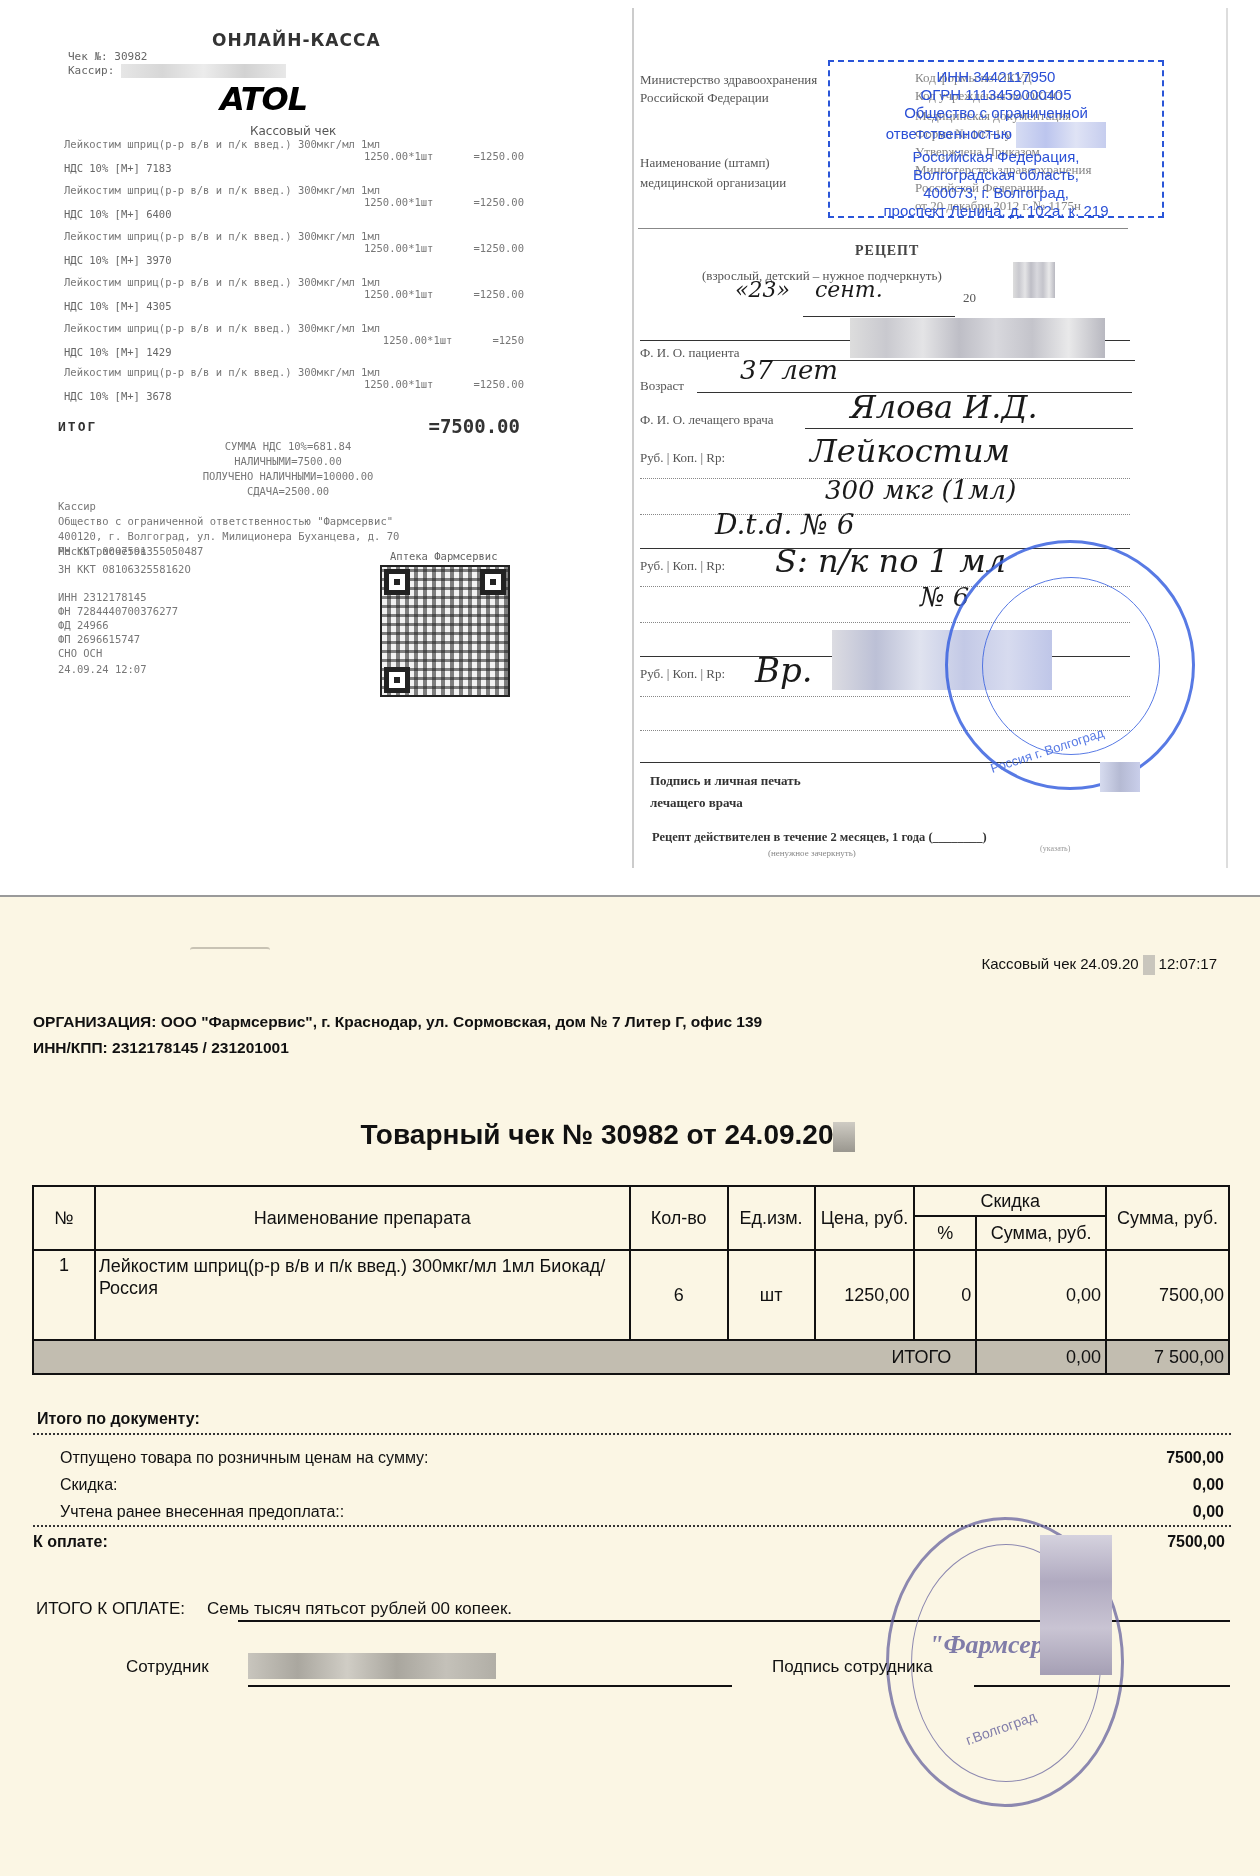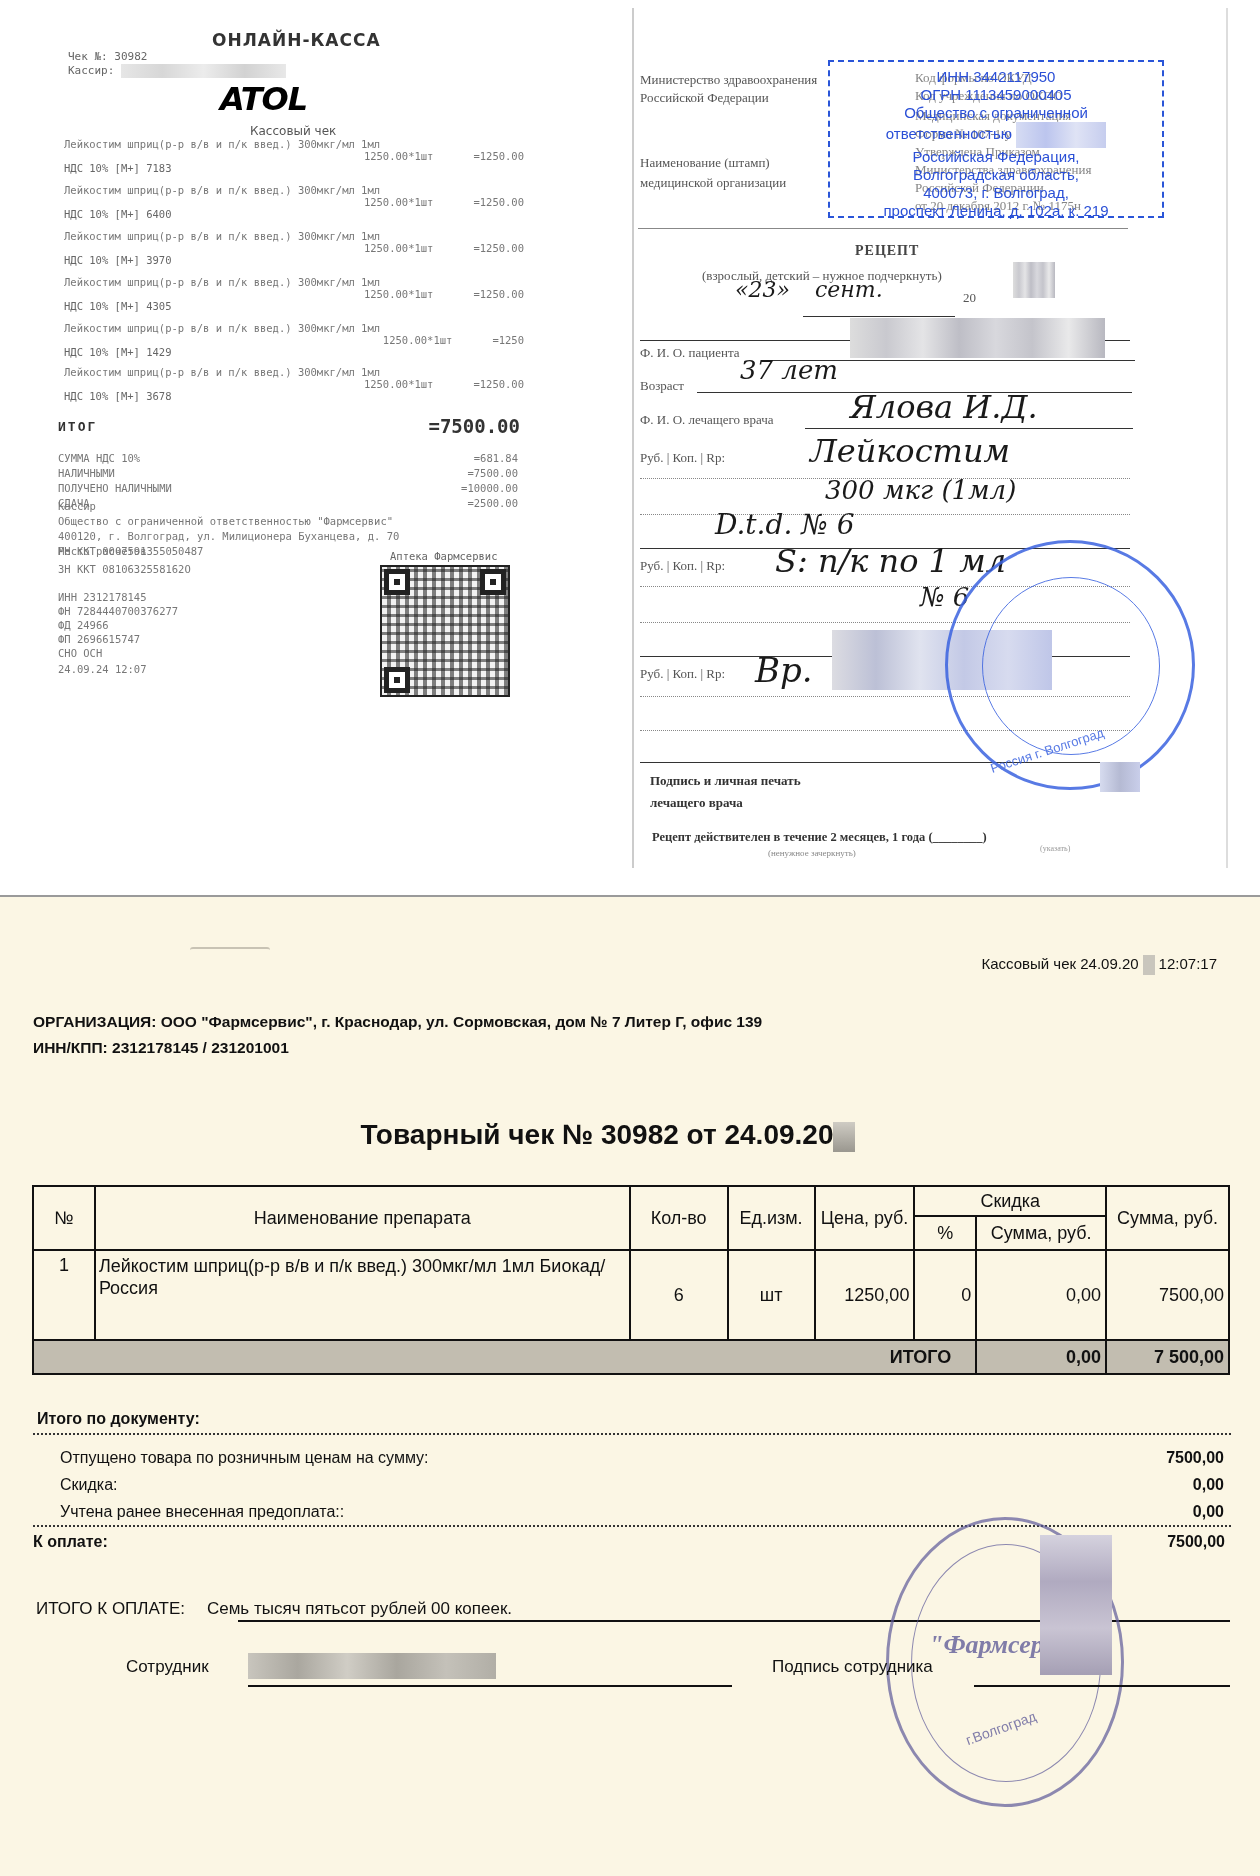--- a/index.html
+++ b/index.html
@@ -12,21 +12,21 @@
   .receipt .blur { display: inline-block; width: 165px; height: 14px; background: linear-gradient(90deg,#e6e6e6,#d7d7d7,#ececec,#d2d2d2,#e8e8e8); vertical-align: middle; }
   .receipt .logo { position: absolute; left: 220px; top: 80px; font-family: "DejaVu Sans", sans-serif; font-weight: bold; font-size: 32px; letter-spacing: -1px; color: #000000; font-style: italic; }
   .receipt .subt { position: absolute; left: 250px; top: 124px; font-size: 12px; color: #555; font-family: "DejaVu Sans", sans-serif; }
   .receipt .item { position: absolute; left: 64px; width: 460px; font-size: 10.5px; color: #777; }
   .receipt .item .l1 { white-space: nowrap; }
   .receipt .item .l2 { display: flex; justify-content: flex-end; gap: 40px; padding-right: 0; }
   .receipt .item .l3 { color: #666; }
   .receipt .totalrow { position: absolute; left: 58px; top: 415px; width: 462px; display: flex; justify-content: space-between; align-items: center; }
   .receipt .totalrow .lbl { font-weight: bold; font-size: 13px; color: #333; letter-spacing: 2px; }
   .receipt .totalrow .val { font-weight: bold; font-size: 19px; color: #333; }
-  .receipt .kv { position: absolute; left: 58px; width: 460px; display: flex; justify-content: space-between; font-size: 10.5px; color: #777; margin-top: 12px; }
+  .receipt .kv { position: absolute; left: 58px; width: 460px; display: flex; justify-content: center; font-size: 10.5px; color: #777; }
   .receipt .line { position: absolute; left: 58px; font-size: 10.5px; color: #777; white-space: nowrap; }
   .receipt .pharm { position: absolute; left: 390px; top: 550px; font-size: 10.5px; color: #666; }
   .receipt .qr { position: absolute; left: 380px; top: 565px; width: 130px; height: 132px; background:
       repeating-linear-gradient(0deg, rgba(0,0,0,0) 0 6px, rgba(30,30,30,.55) 6px 9px),
       repeating-linear-gradient(90deg, rgba(0,0,0,0) 0 5px, rgba(30,30,30,.55) 5px 9px), #f2f2f2; border: 2px solid #222; }
   .receipt .qr .corner { position: absolute; width: 26px; height: 26px; border: 5px solid #222; background: #fff; }
   .receipt .qr .corner::after { content: ""; position: absolute; left: 5px; top: 5px; width: 6px; height: 6px; background: #222; }
 
   
   .rx { position: absolute; left: 600px; top: 0; width: 660px; height: 895px; background: #fff; font-family: "Liberation Serif", serif; color: #555; }
@@ -54,21 +54,21 @@
   .invoice .doc-title { position: absolute; left: 0; width: 1260px; top: 222px; text-align: center; font-weight: bold; font-size: 28px; padding-right: 90px; padding-left: 46px; }
   .invoice .doc-title .blur { display: inline-block; width: 22px; height: 30px; background: linear-gradient(180deg,#cfccc4,#9a978f); vertical-align: middle; }
 
   table.items { position: absolute; left: 32px; top: 288px; width: 1198px; border-collapse: collapse; font-size: 18px; }
   table.items th, table.items td { border: 2px solid #111; font-weight: normal; }
   table.items th { height: 40px; text-align: center; }
   table.items td.num { text-align: right; padding-right: 4px; }
   table.items td.ctr { text-align: center; }
   table.items td.name { vertical-align: top; padding: 4px 3px; line-height: 22px; text-align: left; }
   table.items tr.row td { height: 90px; }
-  table.items tr.total td { height: 34px; background: #c2bdb0; font-weight: bold; }
+  table.items tr.total td { height: 34px; background: #c2bdb0; font-weight: normal; }
 
   .invoice .sum-head { position: absolute; left: 37px; top: 513px; font-size: 16px; font-weight: bold; }
   .invoice .dline { position: absolute; left: 33px; width: 1198px; border-top: 2px dotted #333; }
   .invoice .srow { position: absolute; left: 60px; width: 1170px; display: flex; justify-content: space-between; font-size: 16px; }
   .invoice .srow .v { font-weight: bold; padding-right: 6px; }
   .invoice .pay { position: absolute; left: 33px; top: 636px; width: 1198px; display: flex; justify-content: space-between; font-size: 16px; font-weight: bold; }
   .invoice .words { position: absolute; left: 36px; top: 702px; font-size: 17px; }
   .invoice .words span.v { margin-left: 22px; }
   .invoice .hline { position: absolute; border-top: 2px solid #111; }
   .invoice .emp { position: absolute; left: 126px; top: 760px; font-size: 17px; }

